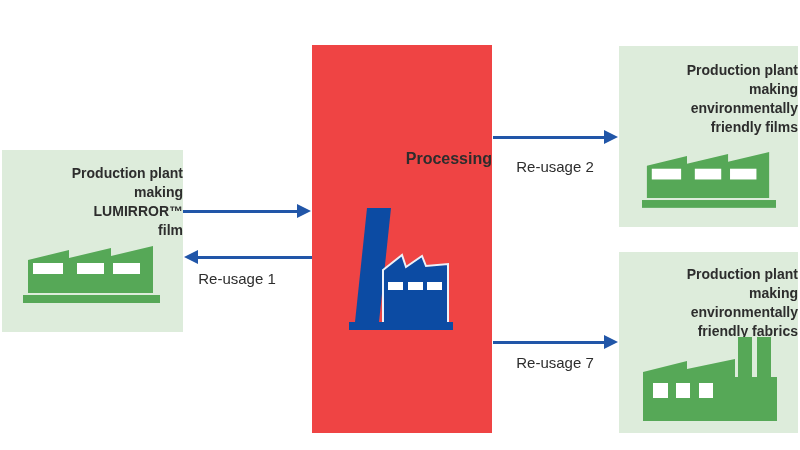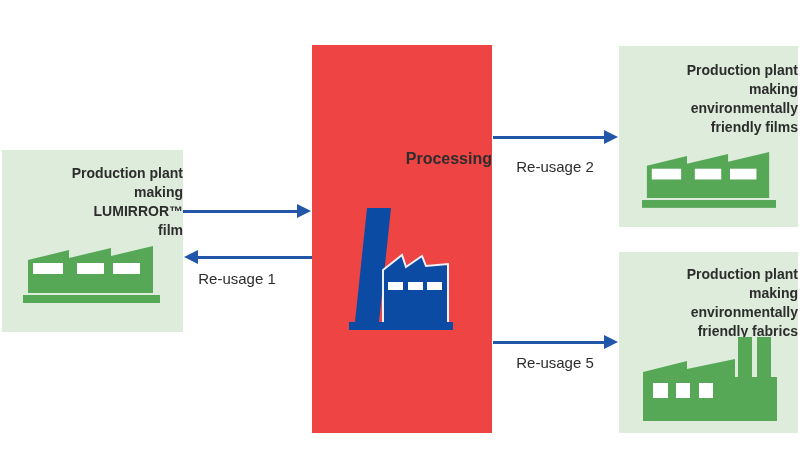--- a/index.html
+++ b/index.html
@@ -108,16 +108,16 @@
 
   <div>
     <div class="arrow-line" style="left:493px;top:136px;width:112px;"></div>
     <div class="arrow-head-right" style="left:604px;top:130px;"></div>
     <div class="flow-label" style="left:485px;top:158px;width:140px;">Re-usage 2</div>
   </div>
 
   <div>
     <div class="arrow-line" style="left:493px;top:341px;width:112px;"></div>
     <div class="arrow-head-right" style="left:604px;top:335px;"></div>
-    <div class="flow-label" style="left:485px;top:354px;width:140px;">Re-usage 5</div>
+    <div class="flow-label" style="left:485px;top:354px;width:140px;">Re-usage 7</div>
   </div>
 
 </div>
 
 </body></html>

